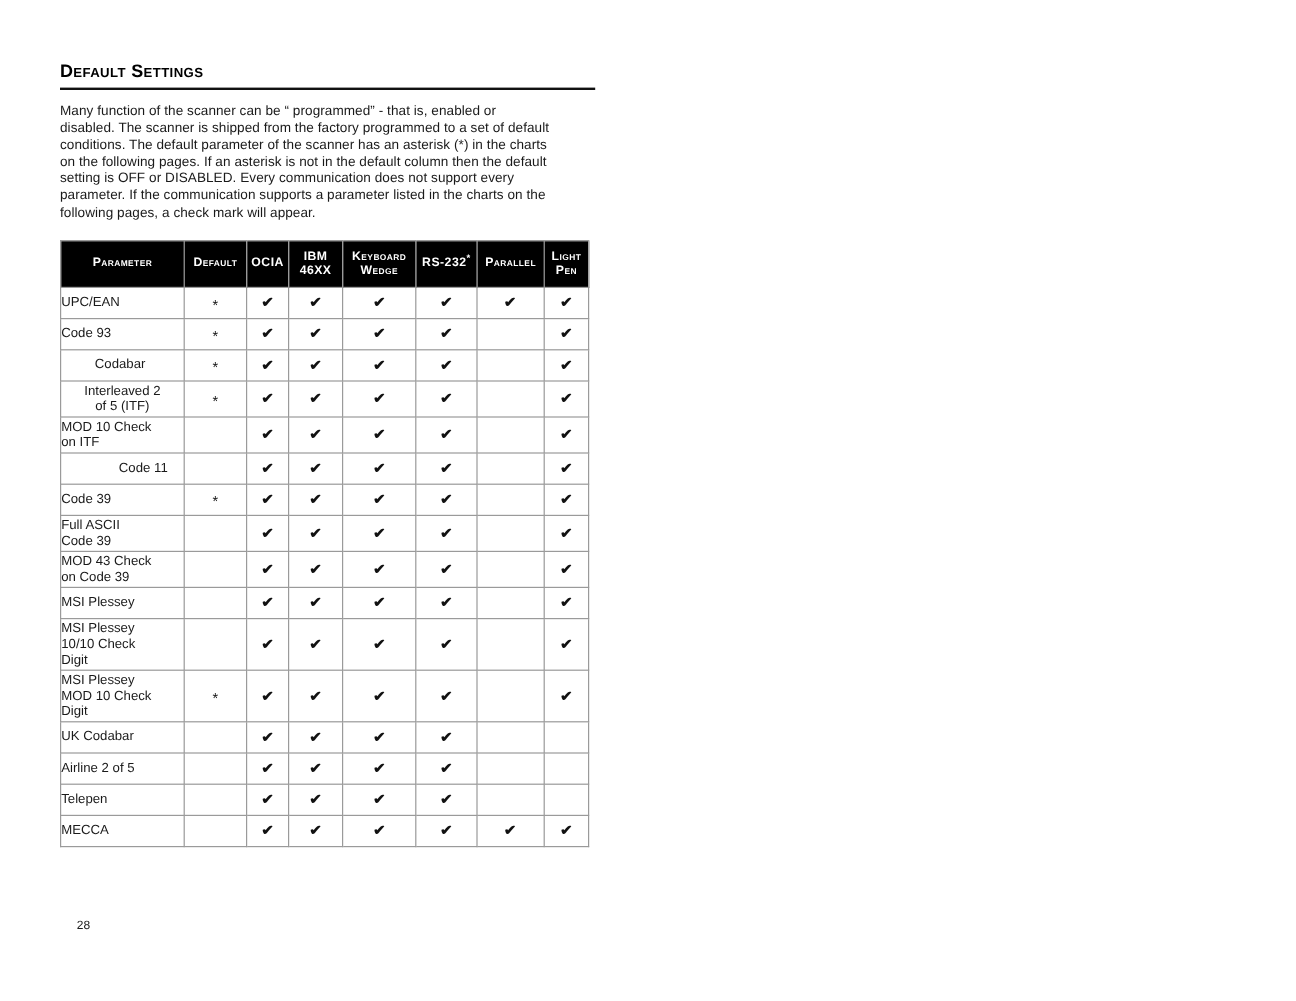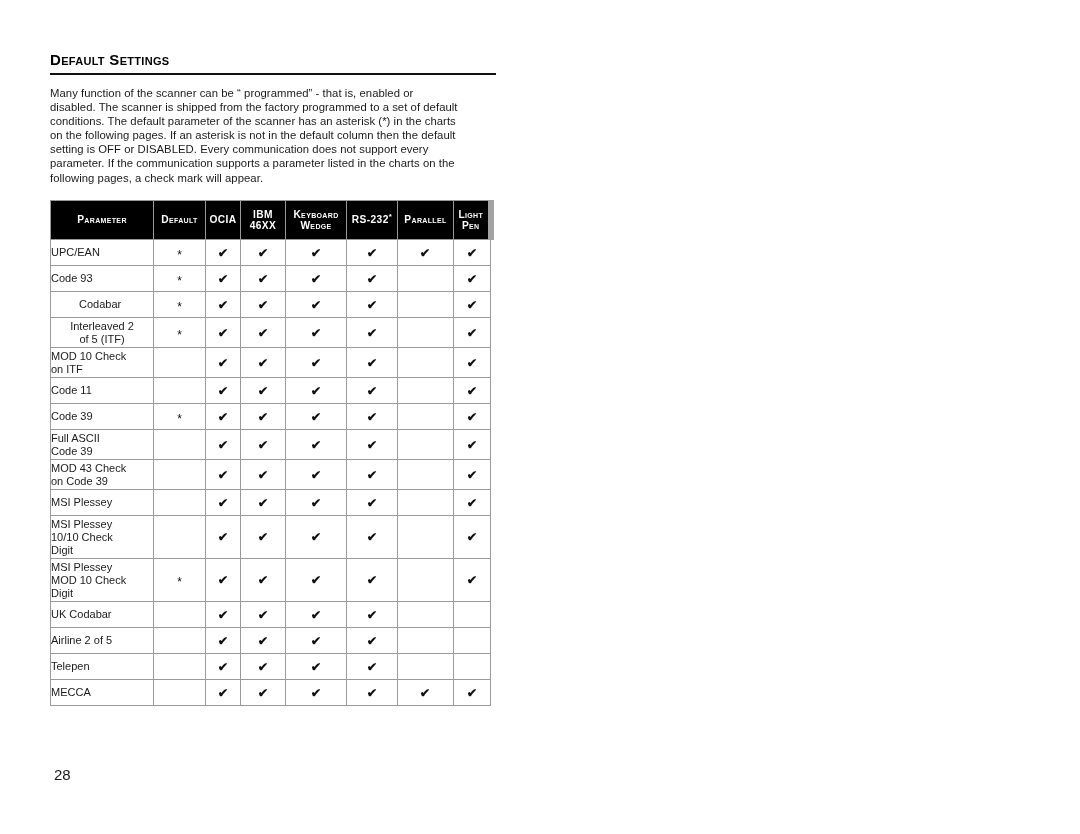--- a/index.html
+++ b/index.html
@@ -87,21 +87,21 @@
     border-right: 1px solid #ffffff;
     font-weight: bold;
     font-variant: small-caps;
     font-size: 10.2px;
     letter-spacing: 0.35px;
     text-align: center;
     height: 38px;
     line-height: 11.5px;
     padding: 2px 1px;
   }
-  thead th:last-child { border-right: 6px solid #a3a3a3; }
+  thead th:last-child { border-right: 1px solid #a3a3a3; }
   thead th .hl { display: block; }
   thead th .allcaps {
     font-variant: normal;
     text-transform: uppercase;
     font-size: 10.2px;
     letter-spacing: 0.4px;
   }
   thead th sup {
     font-size: 8px;
     vertical-align: super;
@@ -148,23 +148,23 @@
   col.c-ocia { width: 35px; }
   col.c-ibm { width: 45px; }
   col.c-kbd { width: 61px; }
   col.c-rs { width: 51px; }
   col.c-par { width: 56px; }
   col.c-lp { width: 37px; }
 
   
   .page-number {
     position: absolute;
-    left: 54px;
+    left: 64px;
     top: 766px;
-    font-size: 15px;
+    font-size: 10px;
     color: #1a1a1a;
   }
 </style>
 </head>
 <body>
 
 <div class="page">
 
   <div class="section-heading">
     <h1>Default Settings</h1>
@@ -269,21 +269,21 @@
 on ITF</td>
             <td class="mark"></td>
             <td class="mark"><span class="chk">✔</span></td>
             <td class="mark"><span class="chk">✔</span></td>
             <td class="mark"><span class="chk">✔</span></td>
             <td class="mark"><span class="chk">✔</span></td>
             <td class="mark"></td>
             <td class="mark"><span class="chk">✔</span></td>
           </tr>
           <tr class="r1">
-            <td class="param" style="white-space: pre-line;">Code 11</td>
+            <td class="param" style="white-space: pre-line; padding-left: 48px;">Code 11</td>
             <td class="mark"></td>
             <td class="mark"><span class="chk">✔</span></td>
             <td class="mark"><span class="chk">✔</span></td>
             <td class="mark"><span class="chk">✔</span></td>
             <td class="mark"><span class="chk">✔</span></td>
             <td class="mark"></td>
             <td class="mark"><span class="chk">✔</span></td>
           </tr>
           <tr class="r1">
             <td class="param" style="white-space: pre-line;">Code 39</td>

